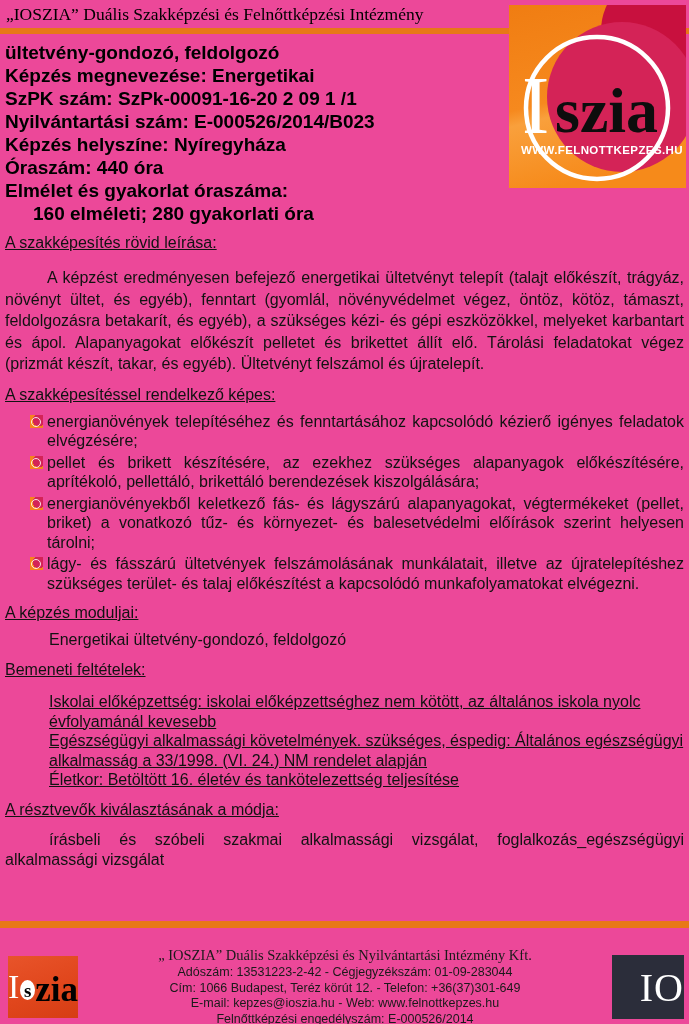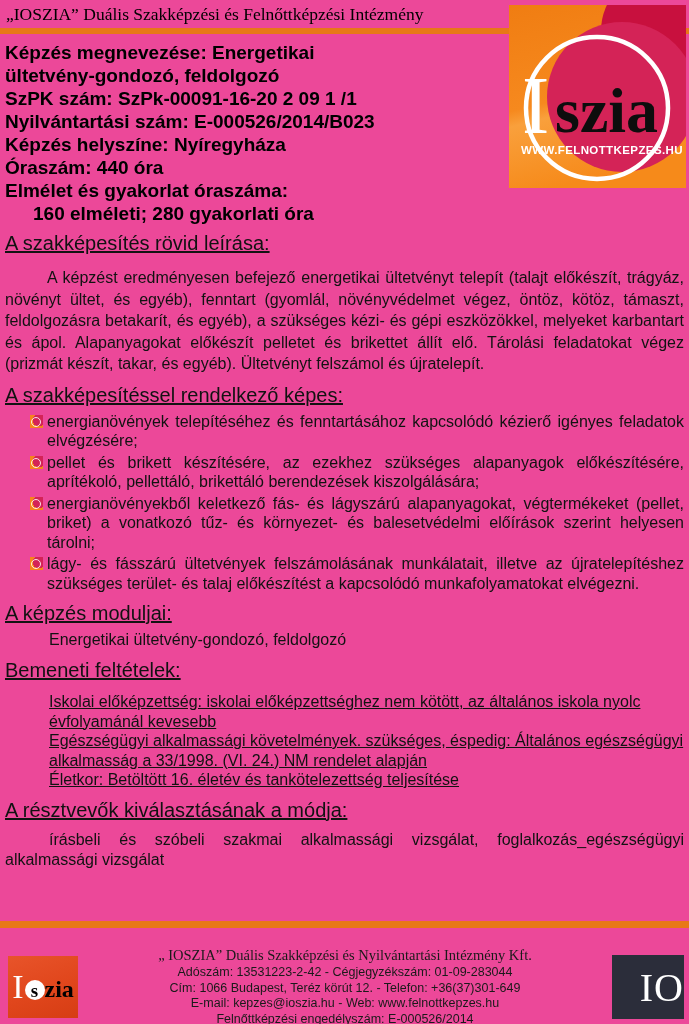--- a/index.html
+++ b/index.html
@@ -33,21 +33,21 @@
   .course-block .line{white-space:nowrap;}
   .course-block .line.indent{padding-left:28px;}
   
   .main-logo{position:absolute;left:509px;top:5px;width:177px;height:183px;}
   
   .content{
     position:absolute;left:5px;top:233px;width:679px;height:686px;overflow:hidden;
     font-size:16px;line-height:20px;
   }
   .sec-h{
-    font-size:20px;font-weight:normal;text-decoration:underline;
+    font-size:16px;font-weight:normal;text-decoration:underline;
     margin:10px 0 7px 0;line-height:20px;
   }
   .sec-h:first-child{margin-top:0;}
   .desc-para{
     margin:14px 0 6px 0;text-align:justify;text-indent:42px;line-height:21.5px;
   }
   ul.bullets{list-style:none;margin:2px 0 4px 0;padding:0;}
   ul.bullets li{
     position:relative;padding-left:42px;text-align:justify;
     line-height:19.5px;margin:0 0 2px 0;
@@ -70,21 +70,21 @@
     background:linear-gradient(160deg,#E8542A 0%,var(--footer-red) 55%,#D63D14 100%);
     display:flex;align-items:center;justify-content:center;
     font-family:"Liberation Serif",serif;
   }
   .footer-left-logo .fi{color:#fff;font-size:34px;line-height:1;}
   .footer-left-logo .fs-circle{
     width:20px;height:20px;border-radius:50%;background:#fff;margin:6px 0 0 1px;
     display:flex;align-items:center;justify-content:center;
   }
   .footer-left-logo .fs{color:#000;font-size:19px;font-weight:bold;line-height:1;}
-  .footer-left-logo .fzia{color:#000;font-size:24px;font-weight:bold;line-height:1;margin-top:4px;}
+  .footer-left-logo .fzia{color:#000;font-size:35px;font-weight:bold;line-height:1;margin-top:4px;}
   .footer-right-logo{
     position:absolute;left:612px;top:955px;width:72px;height:64px;
     background:var(--footer-navy);
     display:flex;align-items:center;justify-content:flex-end;
   }
   .footer-right-logo .io{
     color:#fff;font-family:"Liberation Serif",serif;font-size:40px;letter-spacing:1px;
   }
   .footer-text{
     position:absolute;left:90px;top:946px;width:510px;text-align:center;color:#1a1a1a;
@@ -96,22 +96,22 @@
 </style>
 </head>
 <body>
 
 <div class="page">
 
   <div class="doc-title">„IOSZIA” Duális Szakképzési és Felnőttképzési Intézmény</div>
   <div class="rule-top"></div>
 
   <div class="course-block">
+    <div class="line">ültetvény-gondozó, feldolgozó</div>
     <div class="line">Képzés megnevezése: Energetikai</div>
-    <div class="line">ültetvény-gondozó, feldolgozó</div>
     <div class="line">SzPK szám: SzPk-00091-16-20 2 09 1 /1</div>
     <div class="line">Nyilvántartási szám: E-000526/2014/B023</div>
     <div class="line">Képzés helyszíne: Nyíregyháza</div>
     <div class="line">Óraszám: 440 óra</div>
     <div class="line">Elmélet és gyakorlat óraszáma:</div>
     <div class="line indent">160 elméleti; 280 gyakorlati óra</div>
   </div>
 
   <div class="main-logo">
     <svg width="177" height="183" viewBox="0 0 177 183">

